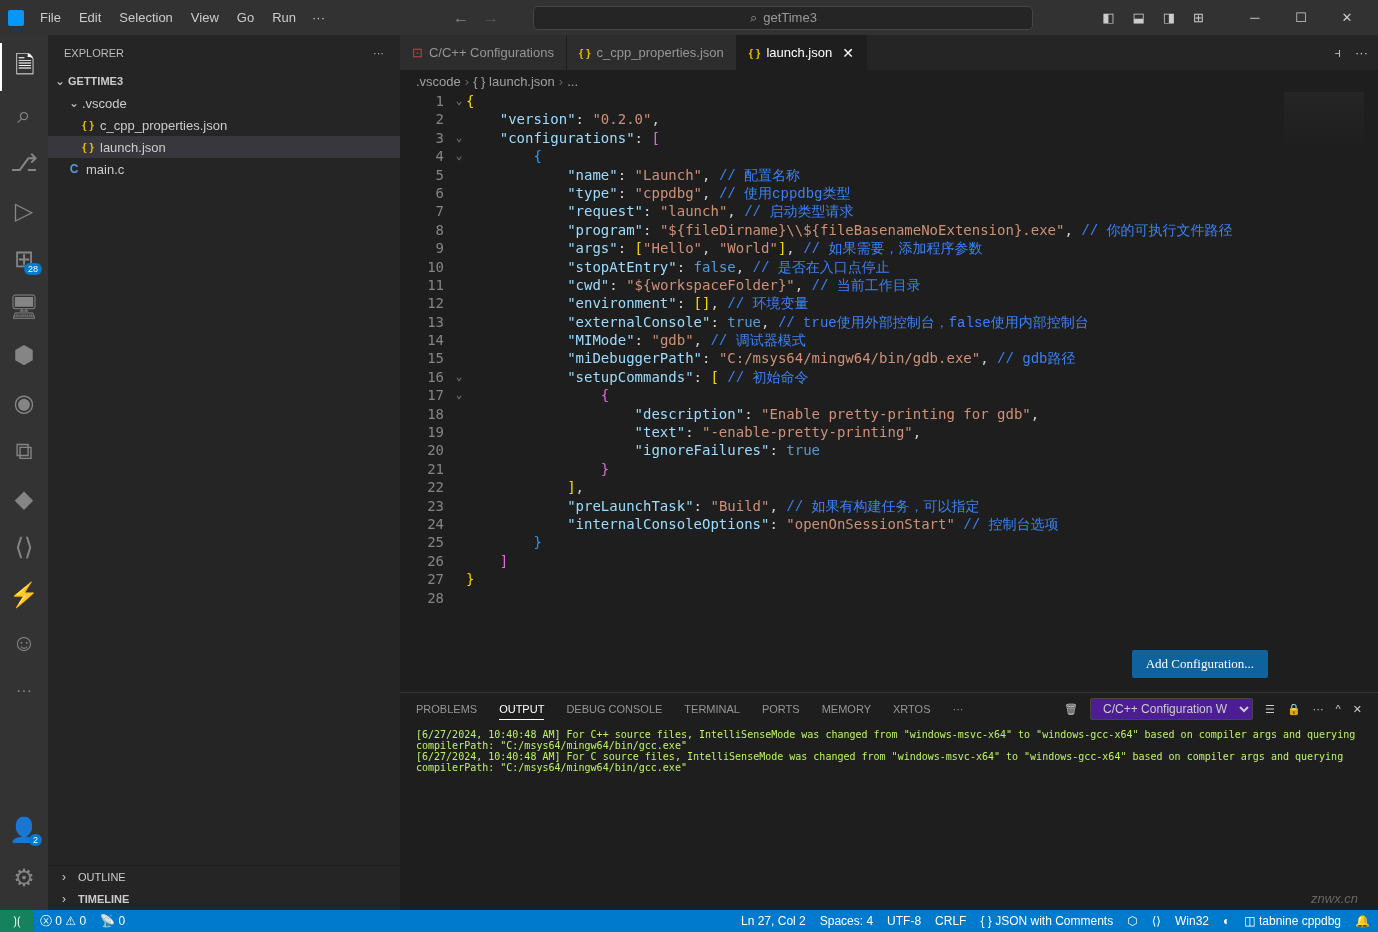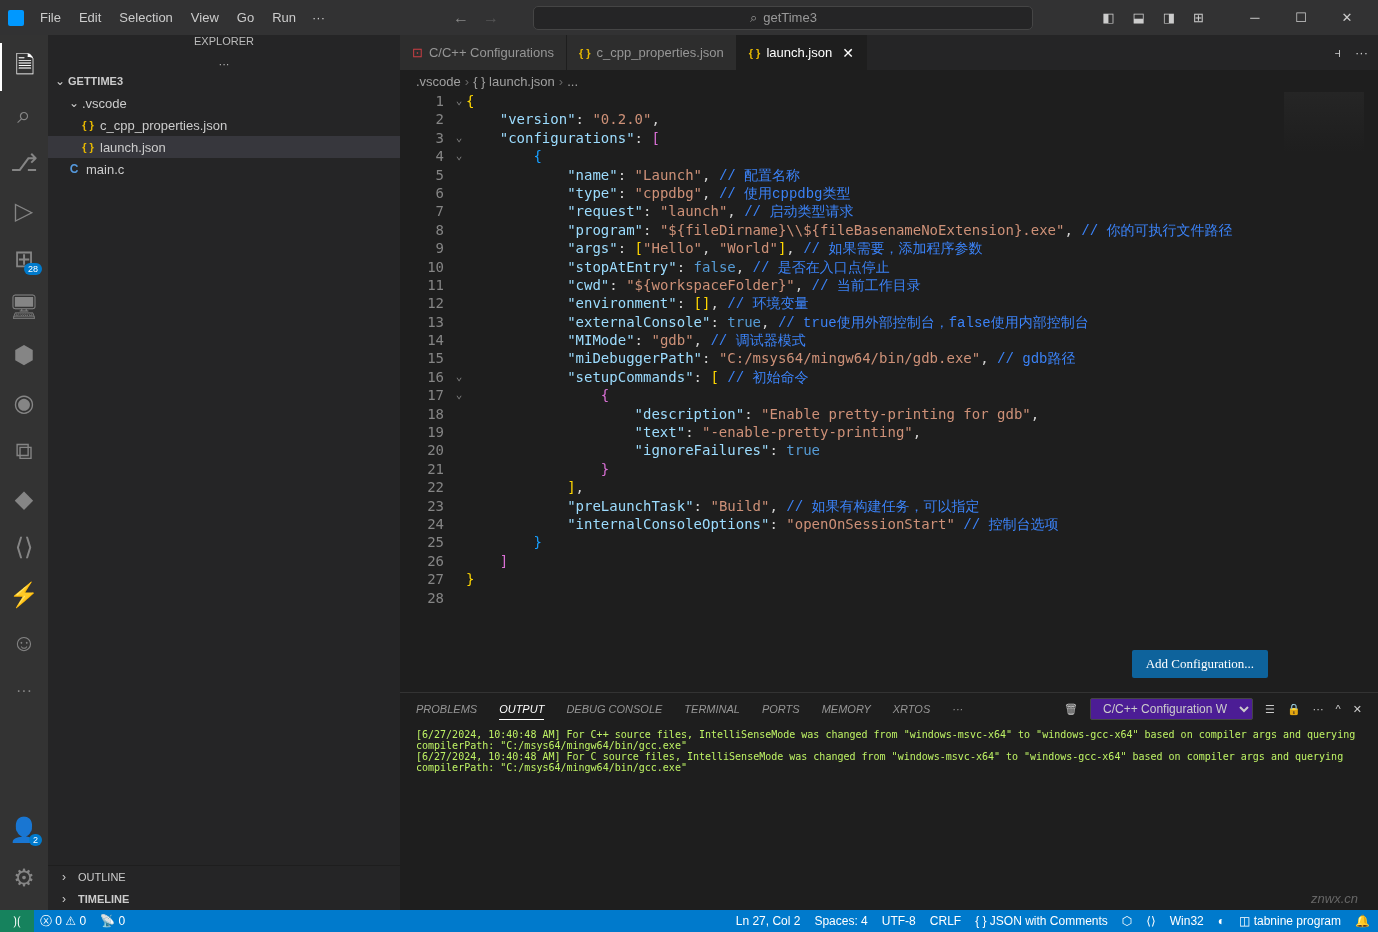--- a/index.html
+++ b/index.html
@@ -18,21 +18,21 @@
 .win-controls div { width: 46px; height: 35px; display: flex; align-items: center; justify-content: center; cursor: pointer; }
 
 .main { display: flex; height: calc(100% - 35px - 22px); }
 .activity-bar { width: 48px; background: #333333; display: flex; flex-direction: column; align-items: center; padding-top: 8px; }
 .activity-item { width: 48px; height: 48px; display: flex; align-items: center; justify-content: center; color: #858585; cursor: pointer; position: relative; font-size: 24px; }
 .activity-item.active { color: #fff; border-left: 2px solid #fff; }
 .activity-badge { position: absolute; bottom: 8px; right: 6px; background: #007acc; color: #fff; font-size: 9px; border-radius: 8px; padding: 1px 4px; }
 .activity-bottom { margin-top: auto; margin-bottom: 8px; }
 
 .sidebar { width: 352px; background: #252526; display: flex; flex-direction: column; }
-.sidebar-header { height: 35px; display: flex; align-items: center; padding: 0 16px; font-size: 11px; color: #bbbbbb; justify-content: space-between; flex-direction: column; }
+.sidebar-header { height: 35px; display: flex; align-items: center; padding: 0 16px; font-size: 11px; color: #bbbbbb; justify-content: space-between; }
 .tree { flex: 1; overflow: auto; }
 .tree-row { height: 22px; display: flex; align-items: center; padding-left: 4px; cursor: pointer; }
 .tree-row.selected { background: #37373d; }
 .chev { width: 16px; text-align: center; color: #ccc; font-size: 12px; }
 .file-icon { width: 16px; margin-right: 4px; text-align: center; }
 .json-icon { color: #e6b800; font-weight: bold; font-size: 11px; }
 .c-icon { color: #5599dd; font-weight: bold; font-size: 12px; }
 .sidebar-footer { border-top: 1px solid #1e1e1e; }
 .sidebar-footer .row { height: 22px; display: flex; align-items: center; padding: 0 8px; gap: 6px; cursor: pointer; }
 
@@ -58,21 +58,21 @@
 .tok-punct { color: #d4d4d4; }
 .tok-brace { color: #ffd700; }
 .tok-brace2 { color: #da70d6; }
 .tok-brace3 { color: #179fff; }
 .tok-comment { color: #3b82f6; font-family: Liberation Mono, monospace; }
 .minimap { position: absolute; right: 14px; top: 0; width: 80px; height: 60px; background: linear-gradient(#2a2a2a, #1e1e1e); opacity: 0.6; }
 .add-config-btn { position: absolute; right: 110px; bottom: 14px; background: #0e639c; color: #fff; padding: 6px 14px; border-radius: 2px; cursor: pointer; font-family: "Segoe UI"; font-size: 13px; }
 
 .panel { height: 218px; border-top: 1px solid #333; background: #1e1e1e; display: flex; flex-direction: column; }
 .panel-tabs { height: 32px; display: flex; align-items: center; padding: 0 16px; gap: 22px; font-size: 11px; color: #969696; }
-.panel-tab { cursor: pointer; padding: 4px 0; font-style: italic; }
+.panel-tab { cursor: pointer; padding: 4px 0; }
 .panel-tab.active { color: #fff; border-bottom: 1px solid #fff; }
 .panel-right { margin-left: auto; display: flex; align-items: center; gap: 12px; color: #ccc; }
 .panel-select { background: #4c1d95; border: 1px solid #454545; color: #ccc; padding: 2px 8px; font-size: 12px; border-radius: 2px; }
 .panel-body { flex: 1; padding: 4px 16px; font-family: Consolas, monospace; font-size: 10px; color: #bef264; white-space: pre-wrap; overflow: auto; }
 
 .statusbar { height: 22px; background: #007acc; display: flex; align-items: center; color: #fff; font-size: 12px; padding: 0 8px; gap: 14px; }
 .statusbar .remote { background: #16825d; height: 22px; width: 34px; margin: 0 -8px 0 -8px; display: flex; align-items: center; justify-content: center; }
 .statusbar-right { margin-left: auto; display: flex; gap: 14px; align-items: center; }
 .sb-item { cursor: pointer; }
 .watermark { position: absolute; right: 20px; bottom: 26px; color: #666; font-size: 13px; font-style: italic; }
@@ -298,17 +298,17 @@
   <div class="statusbar-right">
     <span class="sb-item">Ln 27, Col 2</span>
     <span class="sb-item">Spaces: 4</span>
     <span class="sb-item">UTF-8</span>
     <span class="sb-item">CRLF</span>
     <span class="sb-item">{ } <span>JSON with Comments</span></span>
     <span class="sb-item">⬡</span>
     <span class="sb-item">⟨⟩</span>
     <span class="sb-item">Win32</span>
     <span class="sb-item">◐</span>
-    <span class="sb-item">◫ <span>tabnine program</span></span>
+    <span class="sb-item">◫ <span>tabnine cppdbg</span></span>
     <span class="sb-item">🔔</span>
   </div>
 </div>
 <div class="watermark">znwx.cn</div>
 
 </body></html>

